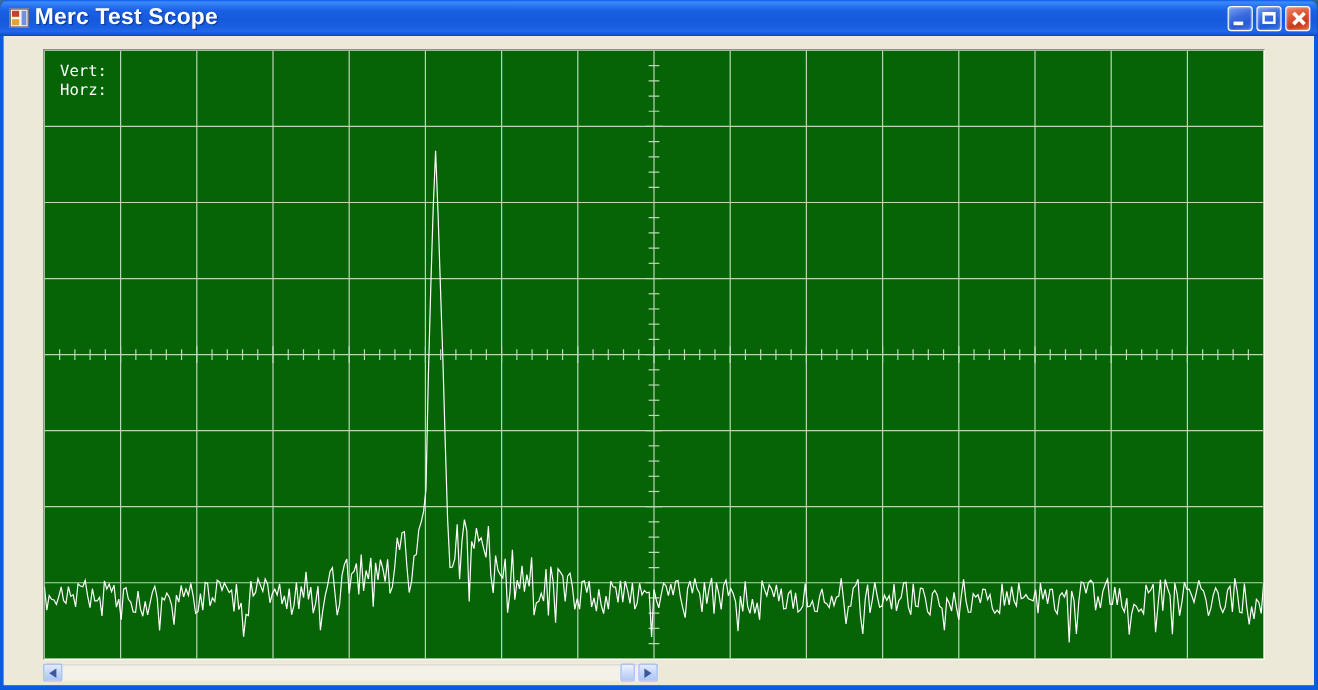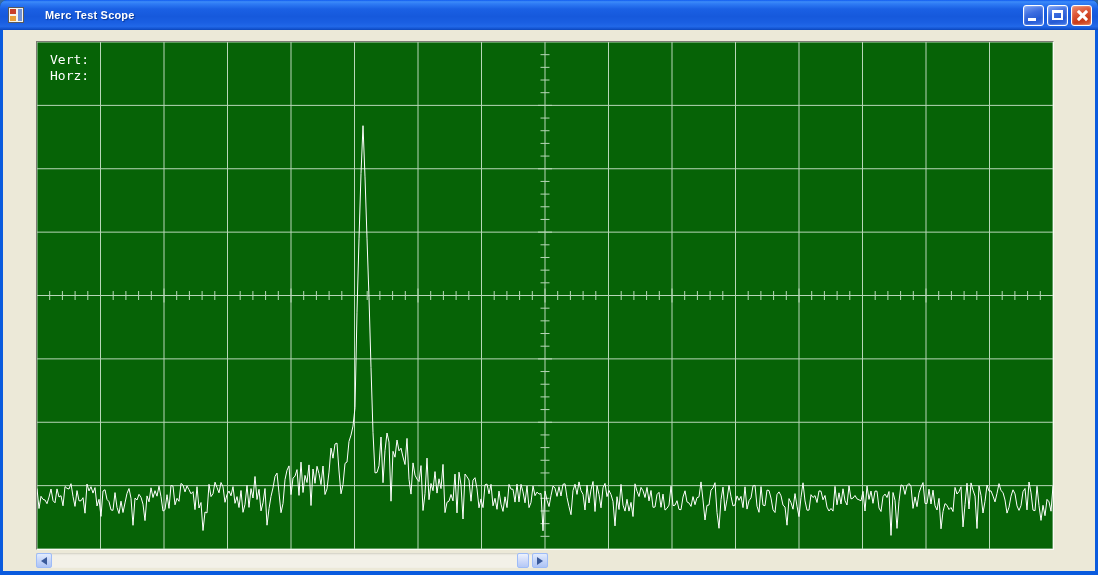--- a/index.html
+++ b/index.html
@@ -5,21 +5,21 @@
   html,body{margin:0;padding:0;background:#3a6ea5;font-family:"Liberation Sans",sans-serif;}
   .window{position:relative;width:1098px;height:575px;background:#0a5bde;border-radius:7px 7px 0 0;overflow:hidden;box-shadow:2px 2px 6px rgba(0,0,0,.4);}
   
   .titlebar{position:absolute;left:0;top:0;width:1098px;height:30px;border-radius:7px 7px 0 0;
     background:linear-gradient(180deg,#0f5af0 0%,#3d8bf8 6%,#2f7cf5 12%,#1a60e4 30%,#1659dc 55%,#1a5fe2 75%,#2168e8 88%,#1353cf 96%,#0b46b8 100%);
     display:flex;align-items:center;}
   .app-icon{width:16px;height:16px;margin:0 5px 0 8px;position:relative;background:#f4f4ee;border:1px solid #5a5a5a;box-sizing:border-box;}
   .app-icon .bar{position:absolute;right:1px;top:1px;width:4px;height:12px;background:#7092d8;}
   .app-icon .sq1{position:absolute;left:1px;top:1px;width:6px;height:5px;background:#c8402a;}
   .app-icon .sq2{position:absolute;left:1px;top:8px;width:6px;height:5px;background:#e8a03a;}
-  .title-text{color:#fff;font-weight:bold;font-size:11px;text-shadow:1px 1px 1px #0a3896;letter-spacing:.2px;margin-left:16px;}
+  .title-text{color:#fff;font-weight:bold;font-size:19px;text-shadow:1px 1px 1px #0a3896;letter-spacing:.2px;}
   .winbtns{position:absolute;right:6px;top:5px;display:flex;gap:3px;}
   .wbtn{width:21px;height:21px;border-radius:3px;border:1px solid #fff;box-sizing:border-box;position:relative;cursor:default;
     background:linear-gradient(160deg,#7ba1f5 0%,#3c6cdf 40%,#255ad4 70%,#3e74e8 100%);box-shadow:inset 0 0 2px rgba(255,255,255,.6);}
   .wbtn.close{background:linear-gradient(160deg,#eb8a6c 0%,#dd5536 40%,#c83a18 70%,#e06a42 100%);}
   .glyph-min{position:absolute;left:4px;bottom:4px;width:8px;height:3px;background:#fff;}
   .glyph-max{position:absolute;left:4px;top:4px;width:11px;height:10px;border:2px solid #fff;border-top-width:3px;box-sizing:border-box;}
   .glyph-x{position:absolute;left:0;top:0;width:100%;height:100%;}
   .glyph-x::before,.glyph-x::after{content:"";position:absolute;left:9px;top:3px;width:3px;height:13px;background:#fff;}
   .glyph-x::before{transform:rotate(45deg);}
   .glyph-x::after{transform:rotate(-45deg);}

